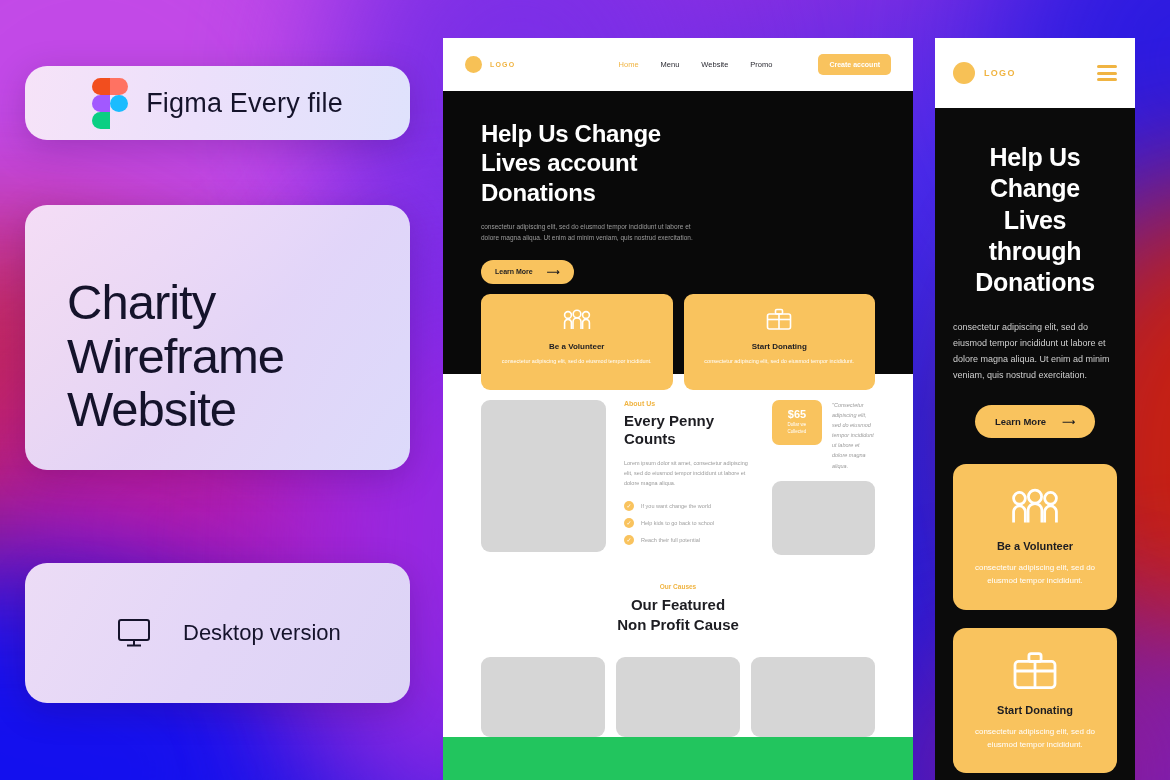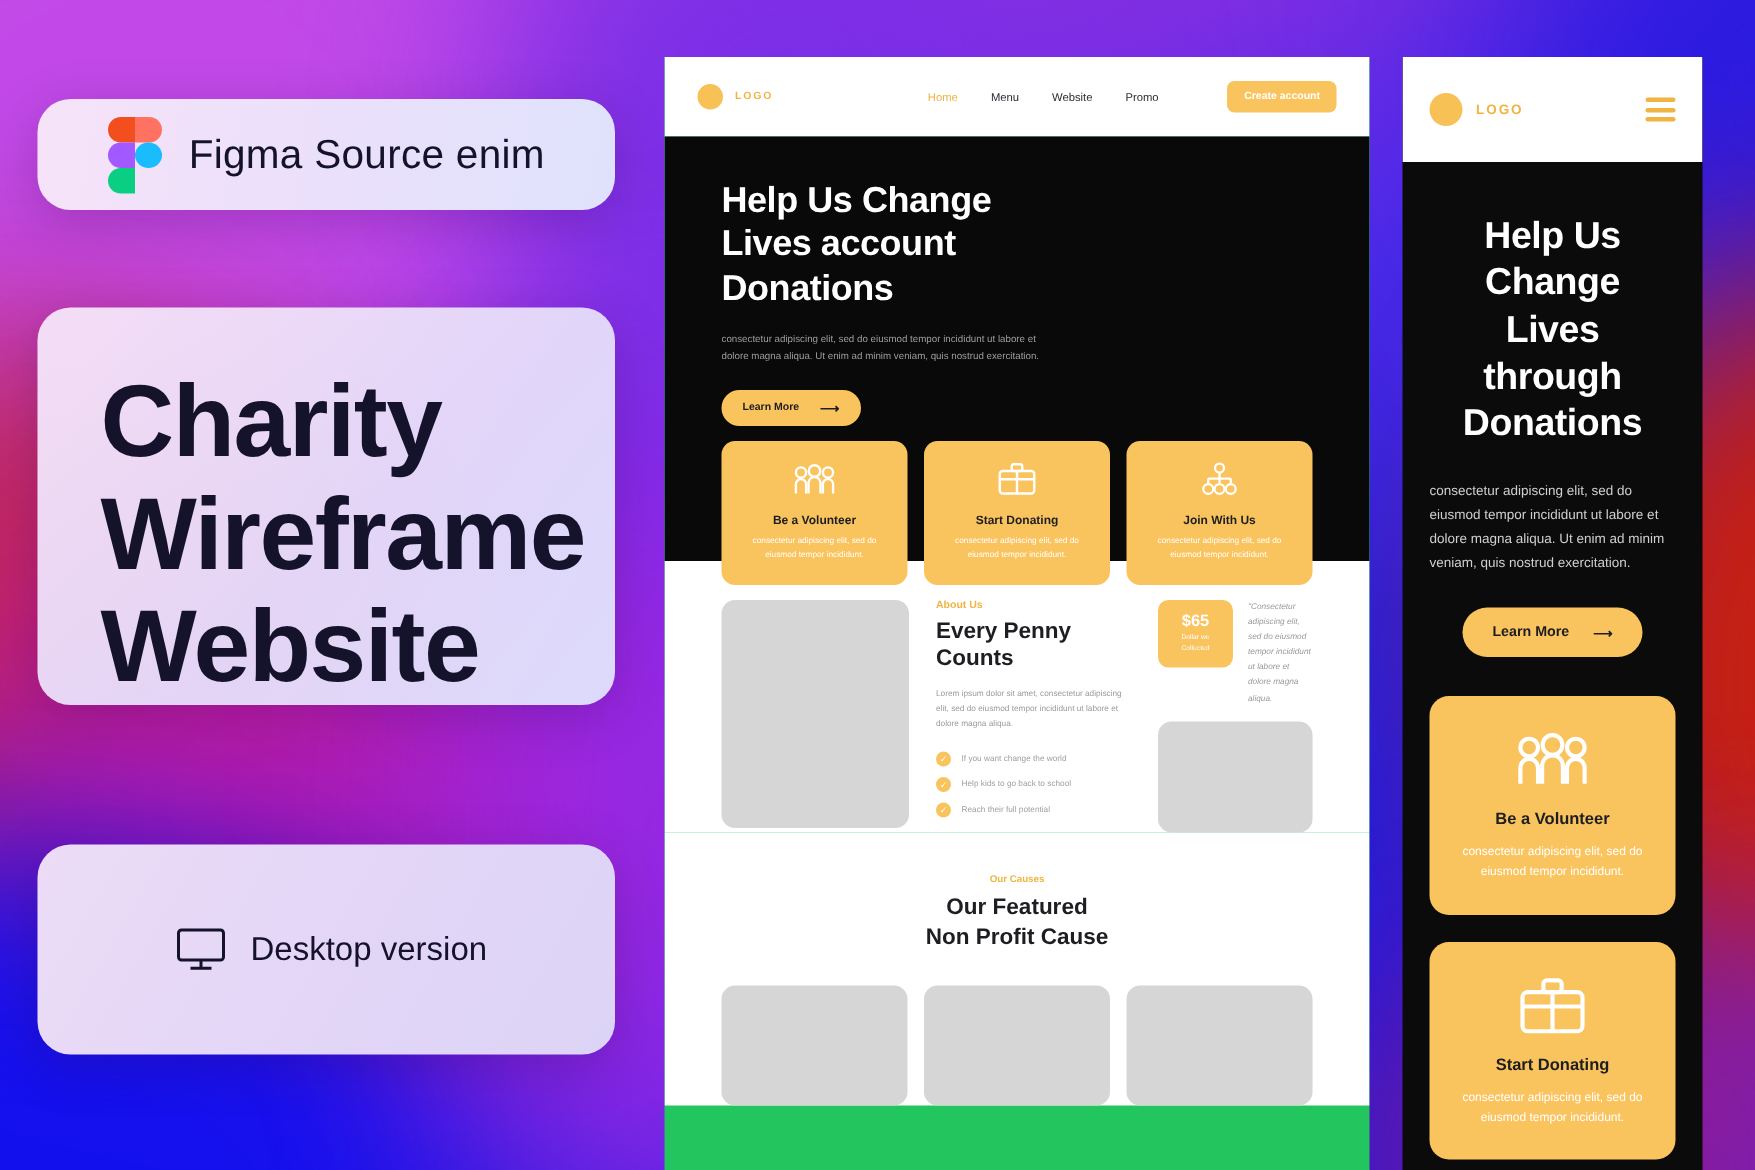--- a/index.html
+++ b/index.html
@@ -50,31 +50,31 @@
   .fg-d { width:18px;height:17px; left:18px;top:17px;background:#1abcfe; border-radius:50%; }
   .fg-e { width:18px;height:17px; left:0;  top:34px;background:#0acf83; border-radius:9px 0 0 9px; }
   #figma-label { font-size:27px; color:#15132b; letter-spacing:.2px; }
 
   #title-card {
     left:25px; top:205px; width:385px; height:265px;
     display:flex; align-items:center;
     padding:0 42px;
   }
   #title-text {
-    font-size:68px; line-height:1.1; font-weight:bold;
+    font-size:49px; line-height:1.1; font-weight:normal;
     color:#15132b; letter-spacing:-1px; white-space:pre-line;margin-top:38px;
   }
 
   #version-card {
     left:25px; top:563px; width:385px; height:140px;
     display:flex; flex-direction:column; justify-content:center; gap:24px;
     padding-left:92px;
     background:linear-gradient(120deg,#ecdcf6 0%,#e3d6f7 50%,#dcd4f6 100%);
   }
-  .vrow { display:flex; align-items:center; gap:16px; }
+  .vrow { display:flex; align-items:center; gap:32px; }
   .vrow .vlabel { font-size:22px; color:#15132b; }
   .vicon { width:34px; height:30px; flex:none; color:#15132b; }
 
   
   #desktop {
     position:absolute; z-index:4; left:443px; top:38px;
     width:470px; height:742px; background:#22c55e; overflow:hidden;
   }
   #dnav {
     height:53px; background:#fff; display:flex; align-items:center;
@@ -194,21 +194,21 @@
 </div>
 
 <div class="lcard" id="figma-card">
   <span class="figma-logo">
     <i class="fg-a"></i>
       <i class="fg-b"></i>
       <i class="fg-c"></i>
       <i class="fg-d"></i>
       <i class="fg-e"></i>
   </span>
-  <span id="figma-label">Figma Source enim</span>
+  <span id="figma-label">Figma Every file</span>
 </div>
 
 <div class="lcard" id="title-card">
   <div id="title-text">Charity
 Wireframe
 Website</div>
 </div>
 
 <div class="lcard" id="version-card">
   <div class="vrow">
@@ -271,33 +271,20 @@
           <svg width="26" height="23" viewBox="0 0 26 23" fill="none" stroke="currentColor" stroke-width="1.6">
             <rect x="1.5" y="6" width="23" height="15" rx="2"></rect>
             <line x1="1.5" y1="11.5" x2="24.5" y2="11.5"></line>
             <line x1="13" y1="6" x2="13" y2="21"></line>
             <rect x="9.5" y="1.5" width="7" height="4.5" rx="1.3"></rect>
           </svg>
         </div>
         <div class="ct">Start Donating</div>
         <div class="cb">consectetur adipiscing elit, sed do eiusmod tempor incididunt.</div>
       </div>
-      <div class="dcard">
-        <div class="ci">
-          <svg width="26" height="24" viewBox="0 0 26 24" fill="none" stroke="currentColor" stroke-width="1.5">
-            <circle cx="13" cy="4" r="3"></circle>
-            <path d="M13 7v4M13 11H5.5M13 11h7.5M5.5 11v3M20.5 11v3M13 11v3"></path>
-            <circle cx="5.5" cy="18" r="3.3"></circle>
-              <circle cx="13" cy="18" r="3.3"></circle>
-              <circle cx="20.5" cy="18" r="3.3"></circle>
-          </svg>
-        </div>
-        <div class="ct">Join With Us</div>
-        <div class="cb">consectetur adipiscing elit, sed do eiusmod tempor incididunt.</div>
-      </div>
     </div>
   </div>
 
   <div id="dabout">
     <div class="ph" id="dabout-img"></div>
     <div id="dabout-mid">
       <div id="dabout-eyebrow">About Us</div>
       <div id="dabout-title">Every Penny
 Counts</div>
       <p id="dabout-body">Lorem ipsum dolor sit amet, consectetur adipiscing elit, sed do eiusmod tempor incididunt ut labore et dolore magna aliqua.</p>

